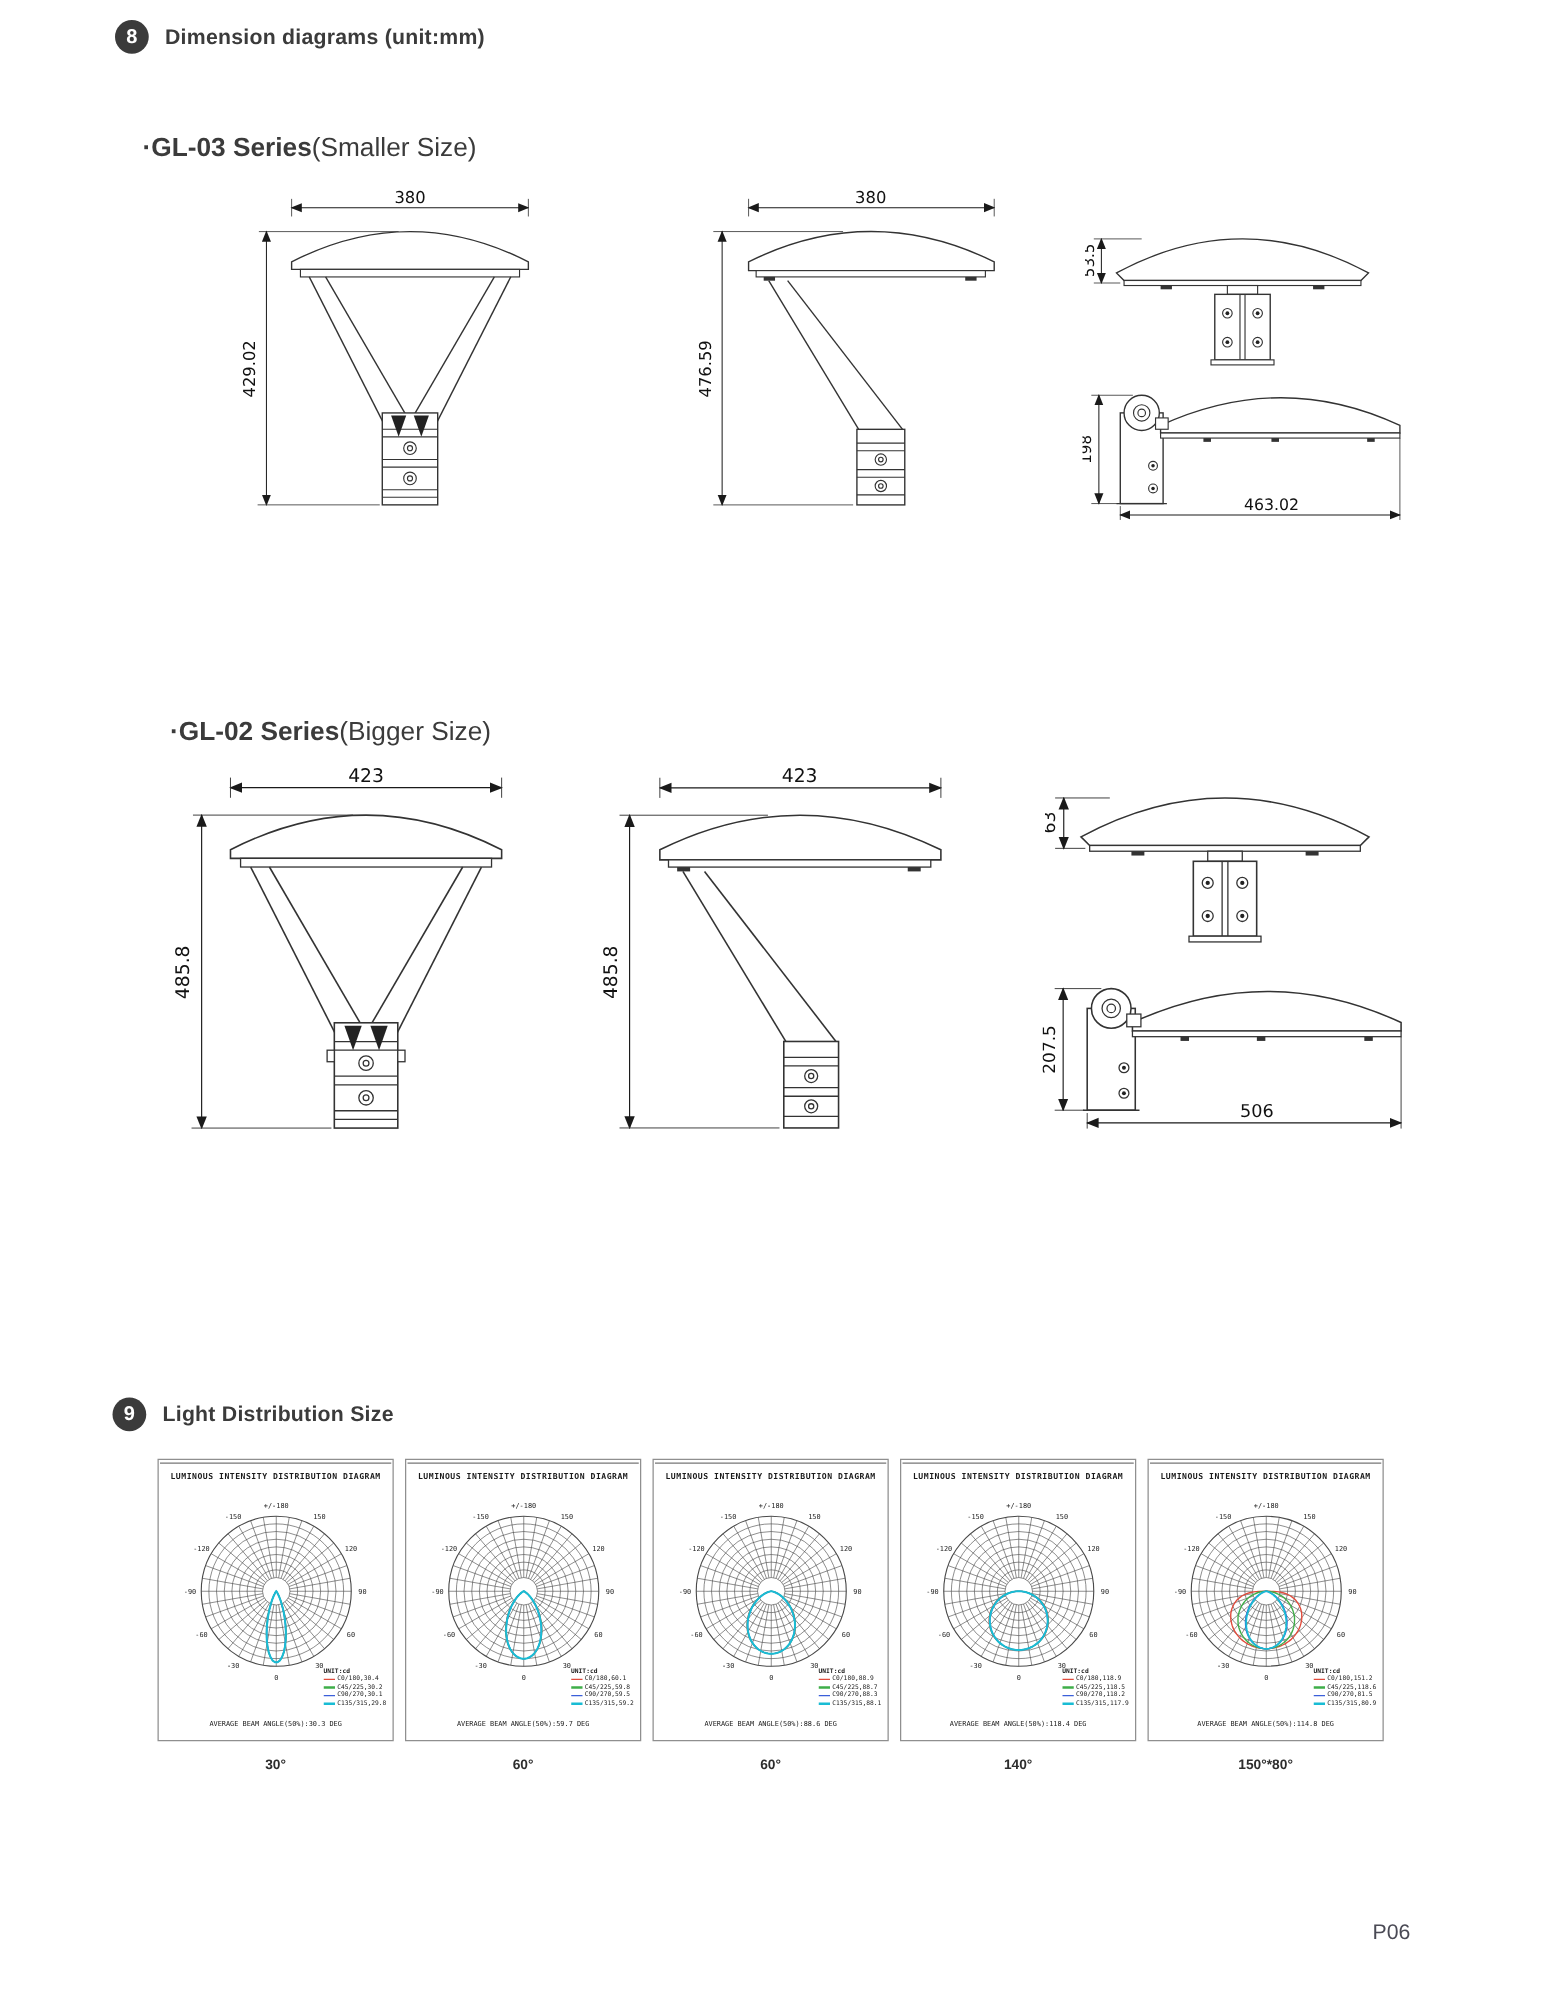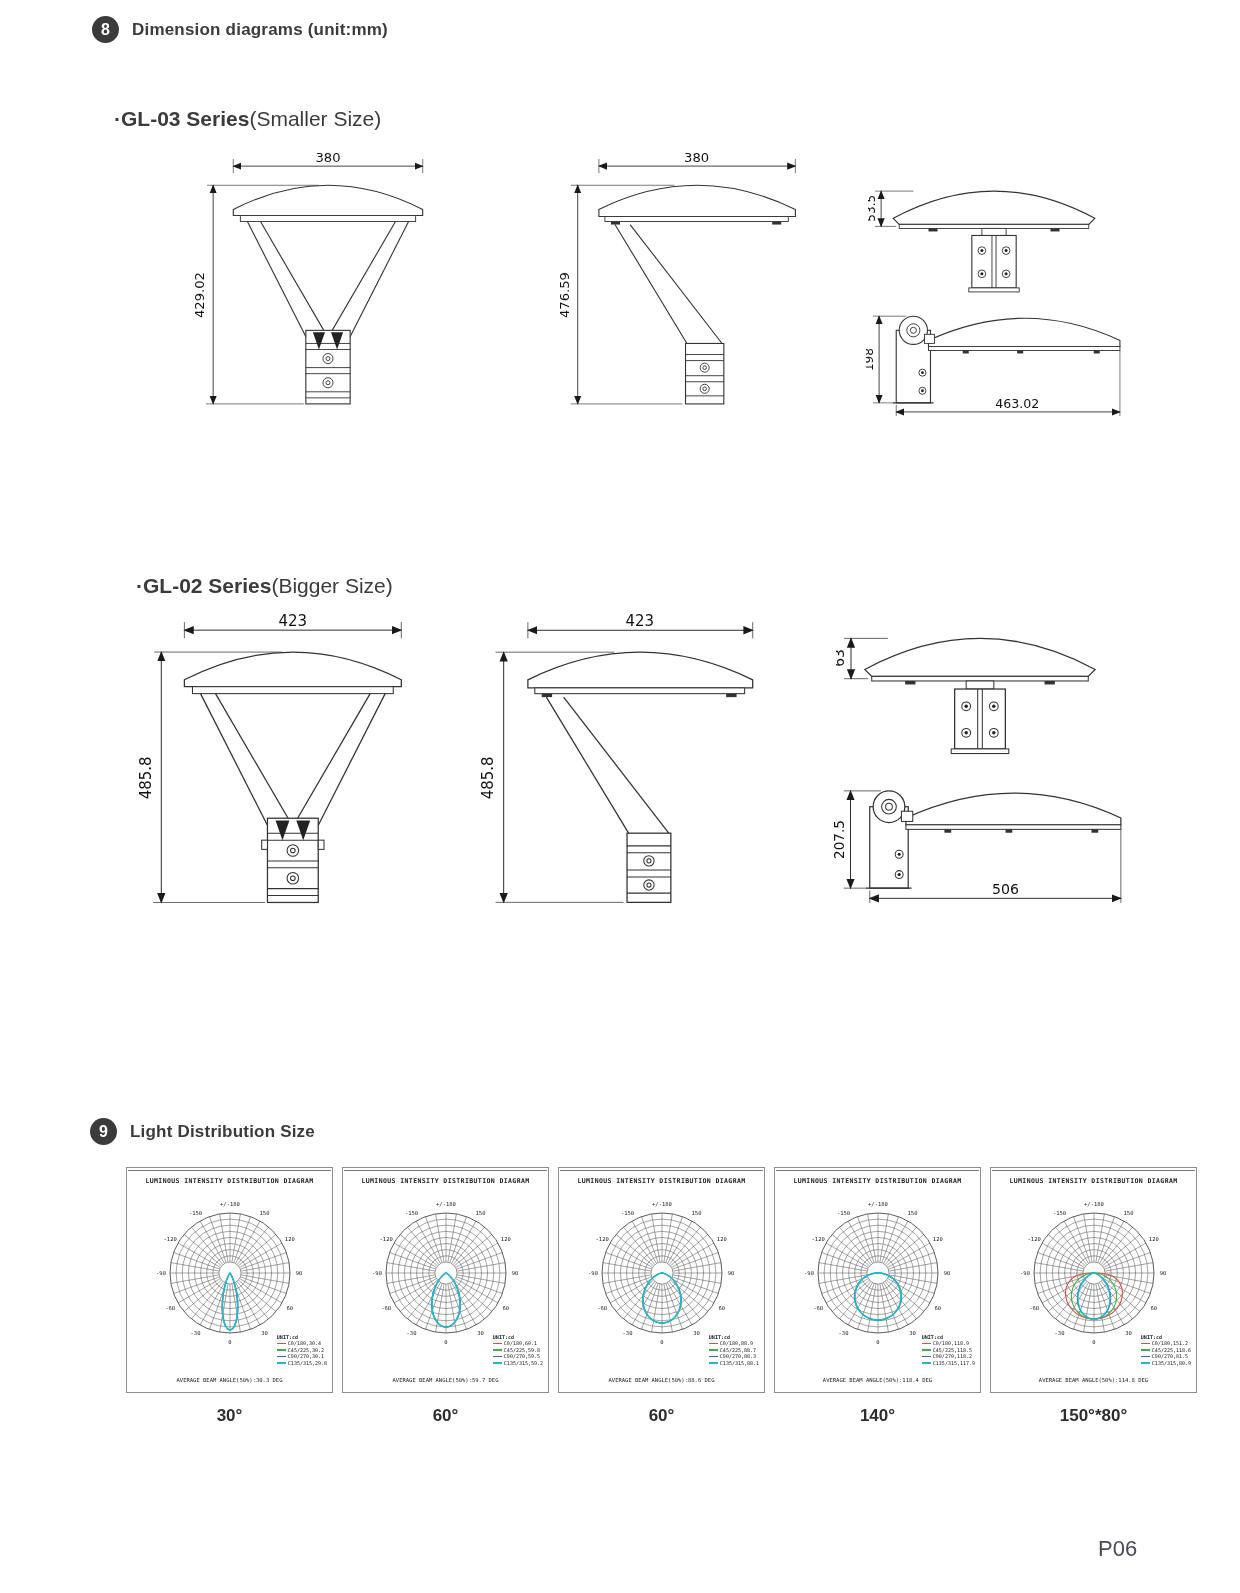--- a/index.html
+++ b/index.html
@@ -13,32 +13,32 @@
 .series-h .nt{font-weight:500}
 .drw{position:absolute}
 .ln{fill:#fff;stroke:#333;stroke-width:1.1}
 .ln2{stroke:#333;stroke-width:1.1}
 .ln3{fill:#fff;stroke:#333;stroke-width:.9}
 .ext{stroke:#333;stroke-width:.65}
 .dim{stroke:#1a1a1a;stroke-width:.8}
 .dimtxt{font-family:"DejaVu Sans",sans-serif;font-size:13px;fill:#111;text-anchor:middle}
 .panels{position:absolute;left:126px;top:1167px;display:flex;gap:9px}
 .pwrap{display:flex;flex-direction:column;align-items:center}
-.panel{width:207px;height:226px;border:1px solid #8f8f8f;position:relative;background:#fff}
+.panel{width:189px;height:226px;border:1px solid #8f8f8f;position:relative;background:#fff}
 .panel::before{content:'';position:absolute;left:1px;right:1px;top:2px;border-top:1.6px solid #777}
 .ptitle{margin-top:9px;text-align:center;font-family:"DejaVu Sans Mono",monospace;font-size:6.5px;font-weight:bold;letter-spacing:.4px;color:#1a1a1a;white-space:nowrap}
 .polar{width:176px;height:168px;margin:4px auto 0}
 .polar svg{width:100%;height:100%;display:block}
 .legend{position:absolute;right:5px;bottom:26px;font-family:"DejaVu Sans Mono",monospace;font-size:5px;line-height:6.5px;color:#1a1a1a}
 .lg-u{font-weight:bold}
 .lg-r{display:flex;align-items:center;gap:2px;white-space:nowrap}
 .lg-s{display:inline-block;width:9px;height:1.5px}
 .note{position:absolute;bottom:9px;width:100%;text-align:center;font-family:"DejaVu Sans Mono",monospace;font-size:5.5px;color:#1a1a1a;white-space:nowrap}
-.caption{margin-top:13px;font-size:17px;font-weight:bold;color:#2d2d2d}
-.footer{position:absolute;left:1098px;top:1536px;font-size:22px;color:#4a4a55}
+.caption{margin-top:13px;font-size:11px;font-weight:bold;color:#2d2d2d}
+.footer{position:absolute;left:1098px;top:1536px;font-size:17px;color:#4a4a55}
 </style>
 </head>
 <body>
 
 <svg width="0" height="0" style="position:absolute">
   <defs>
     <marker id="arr" viewBox="0 0 10 10" refX="9" refY="5" markerWidth="9" markerHeight="9" markerUnits="userSpaceOnUse" orient="auto-start-reverse">
       <path d="M0 1L10 5L0 9z" fill="#1a1a1a"></path>
     </marker>
   </defs>

